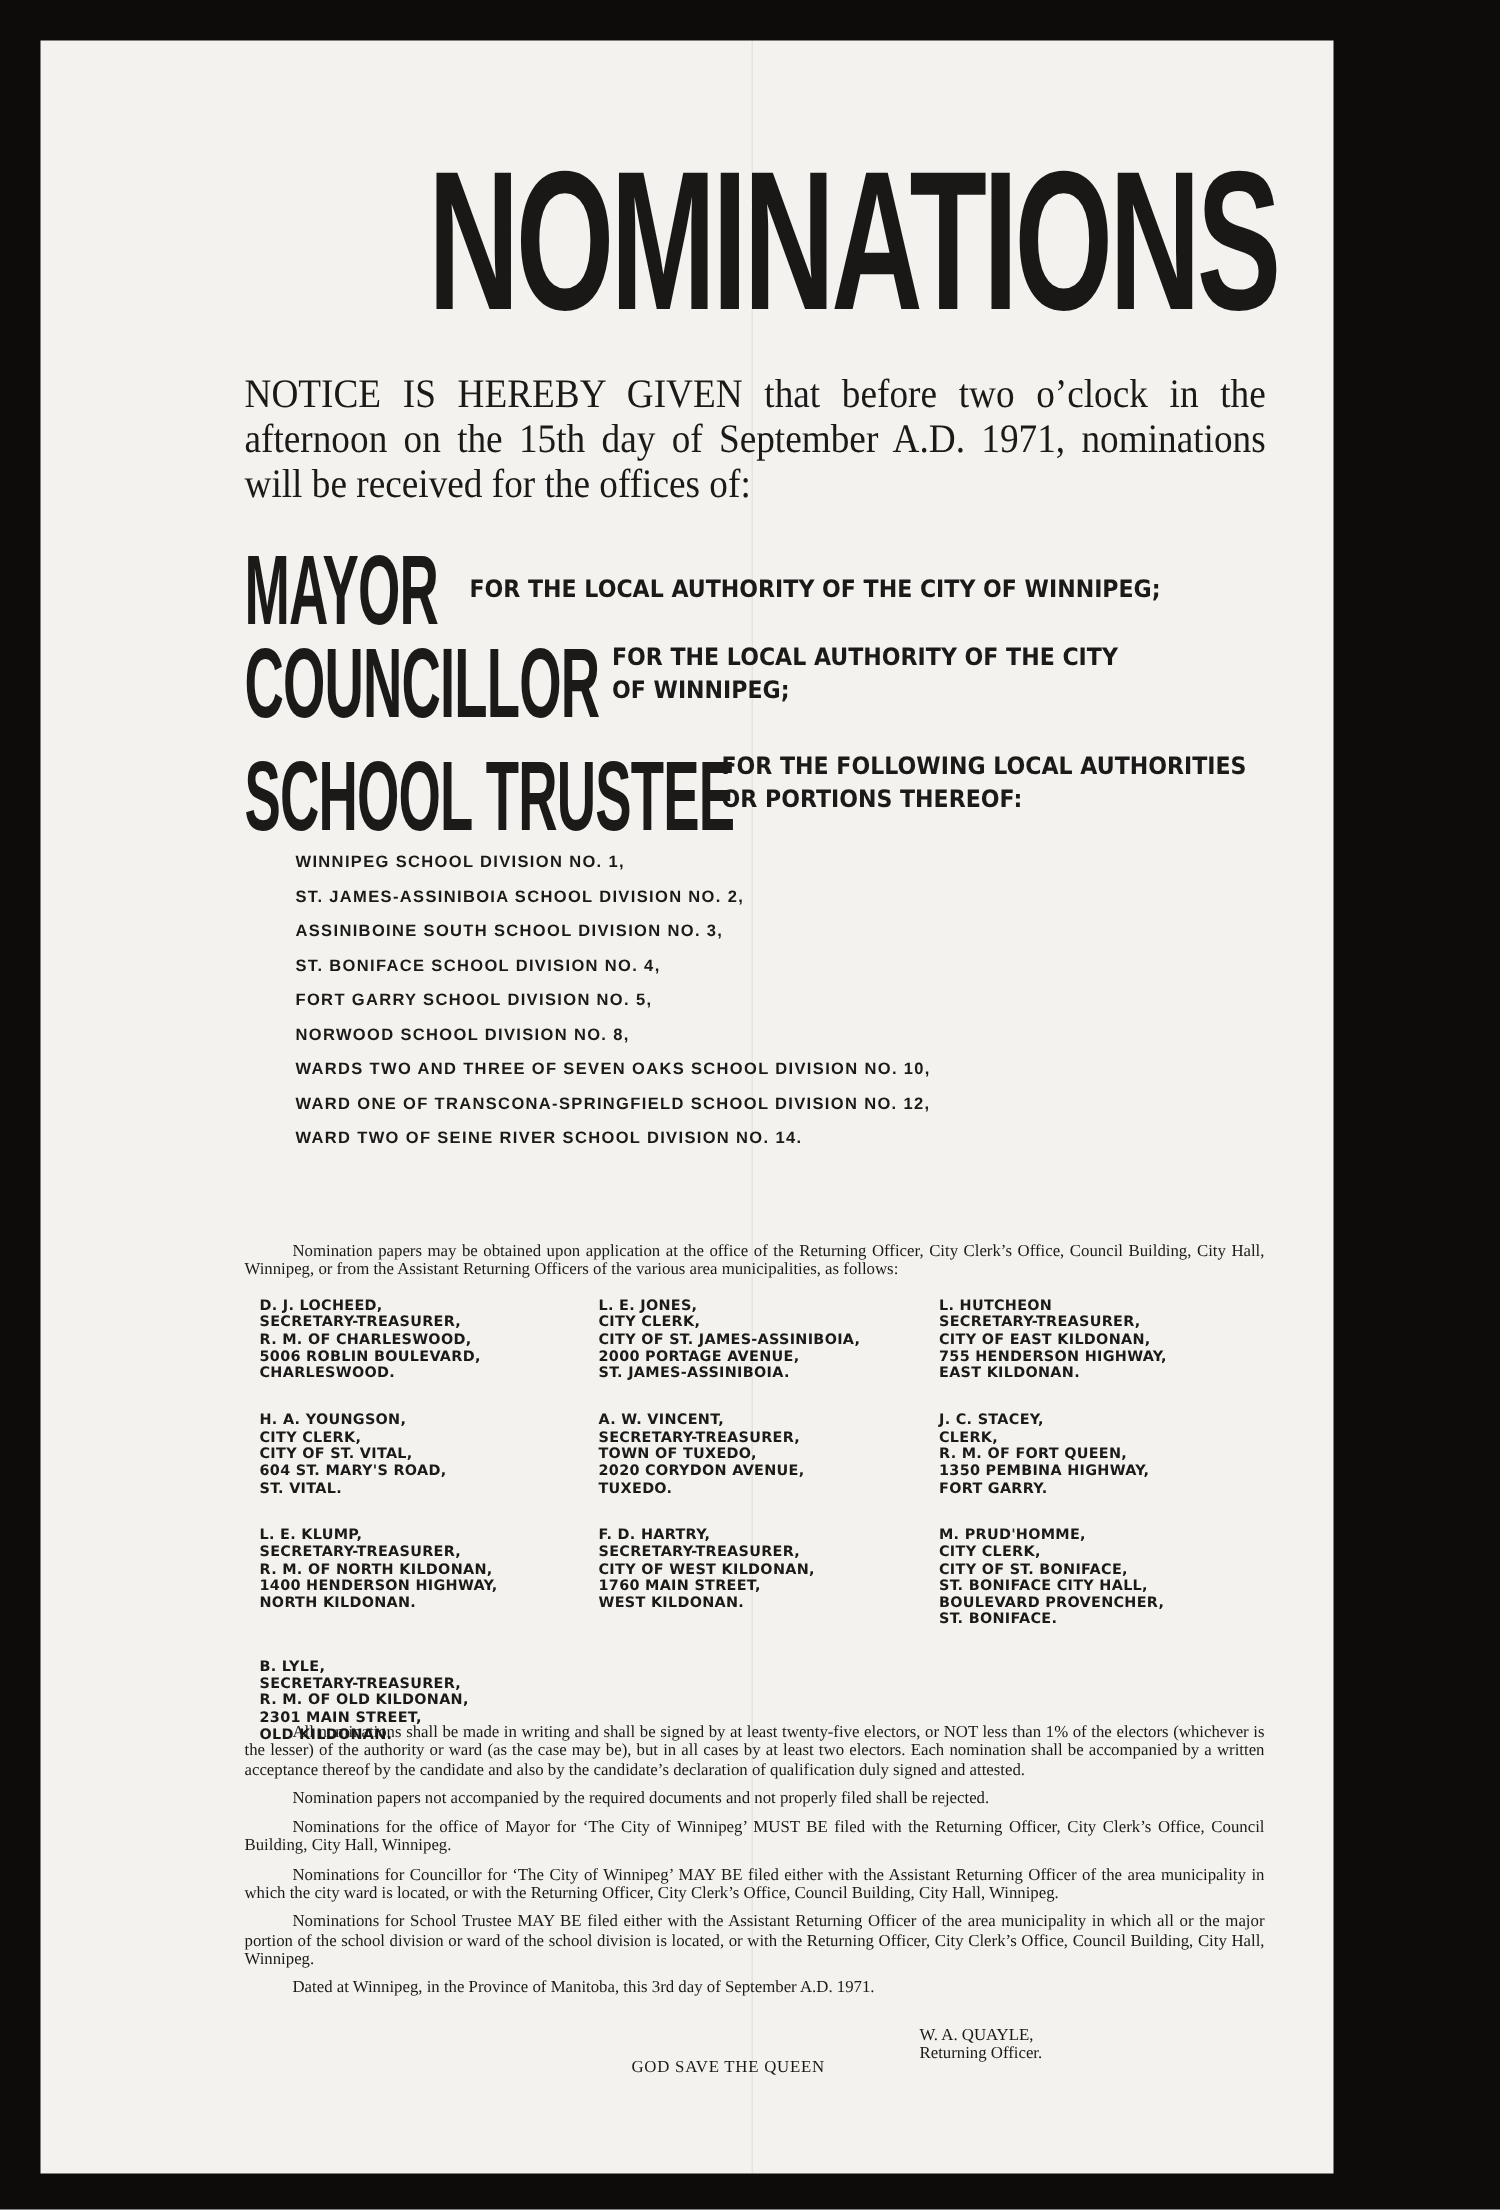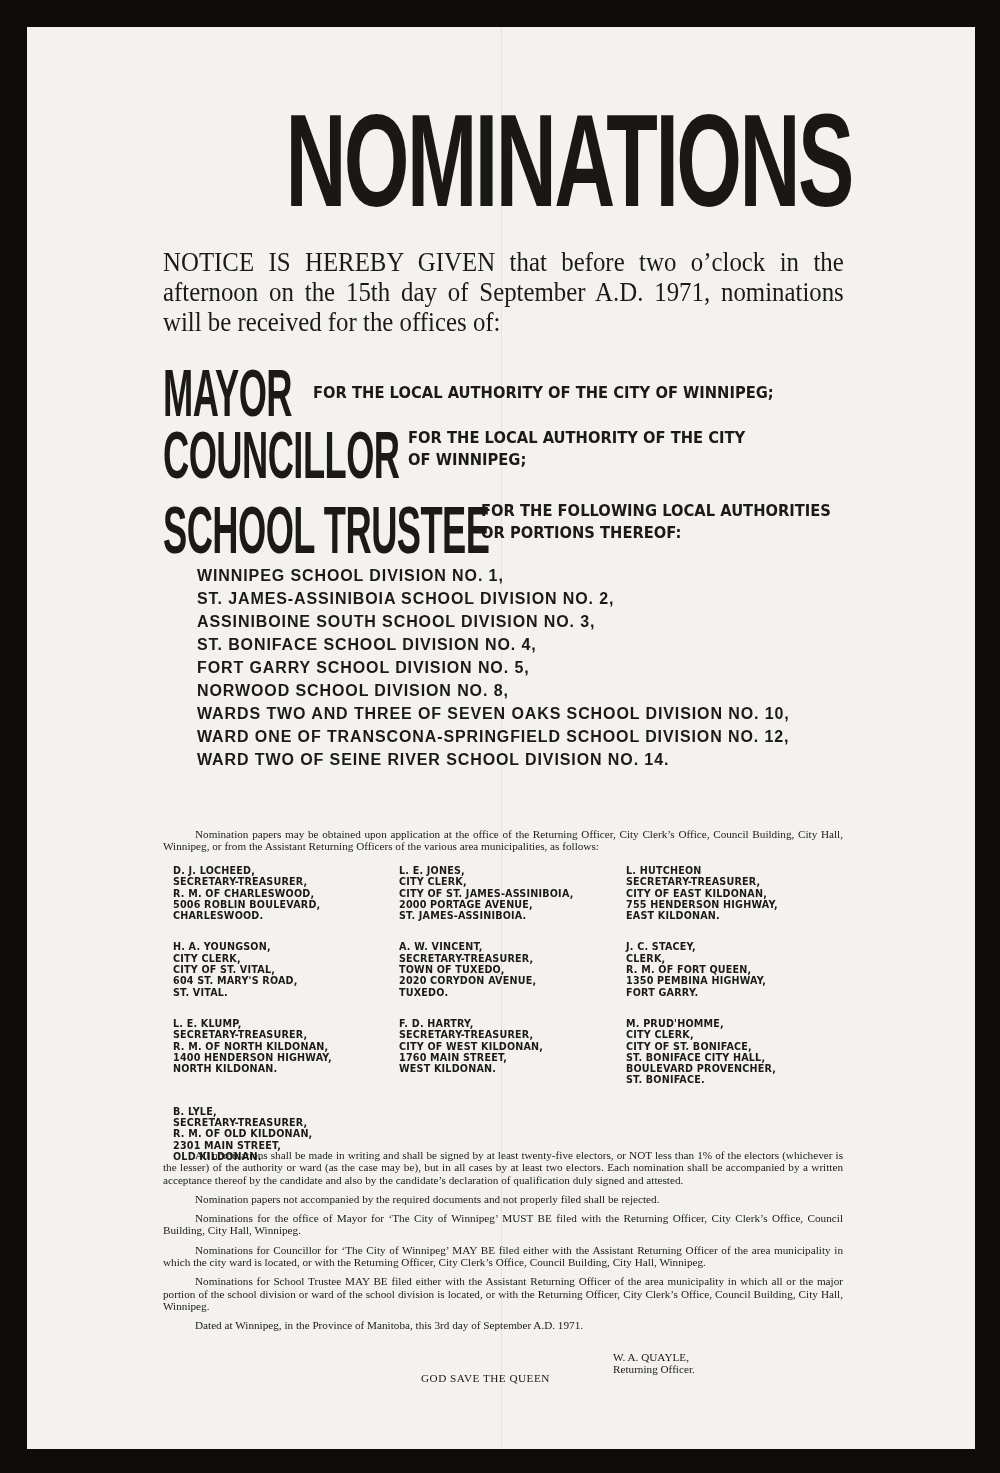--- a/index.html
+++ b/index.html
@@ -5,21 +5,21 @@
     html, body { margin: 0; padding: 0; }
     body {
       width: 1000px; height: 1473px;
       background: #0d0c0b;
       position: relative;
       overflow: hidden;
     }
     .paper {
       position: absolute;
       left: 27px; top: 27px;
-      width: 948px; height: 1422px;
+      width: 862px; height: 1422px;
       background: #f3f2ee;
       color: #1b1a18;
     }
     .fold {
       position: absolute;
       left: 474px; top: 0; width: 1px; height: 100%;
       background: rgba(0,0,0,0.06);
     }
     .content {
       position: absolute;
@@ -65,21 +65,21 @@
       transform: scaleX(0.92); transform-origin: left;
       white-space: nowrap;
     }
     .divisions {
       position: absolute; left: 34px; top: 537px;
       margin: 0; padding: 0; list-style: none;
     }
     .divisions li {
       font-family: "Liberation Sans", sans-serif;
       font-weight: bold;
-      font-size: 16px; line-height: 23px;
+      font-size: 11px; line-height: 23px;
       letter-spacing: 0.9px;
       white-space: nowrap;
     }
     .small-serif {
       font-family: "Liberation Serif", serif;
       font-size: 11.2px; line-height: 12.3px;
       text-align: justify;
       margin: 0;
     }
     .indent { text-indent: 32px; }

